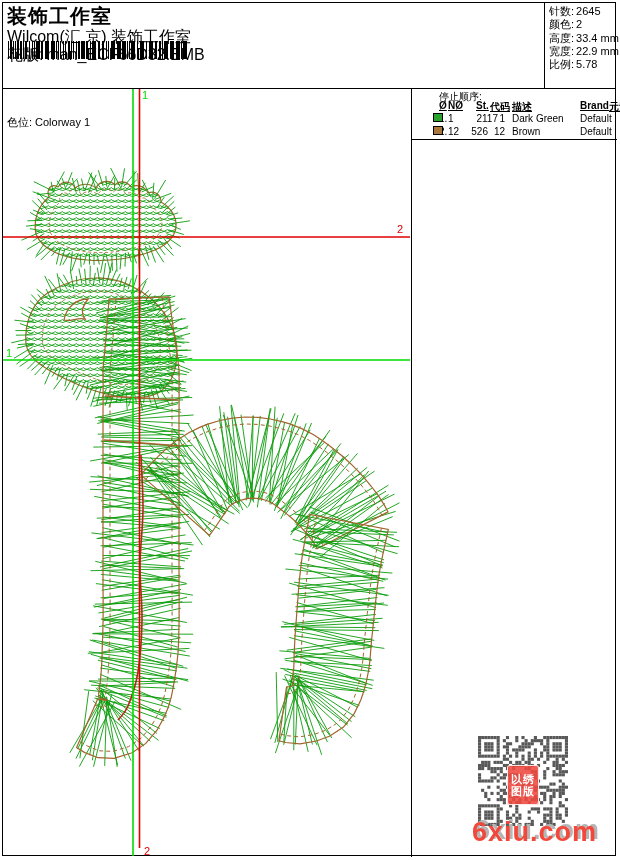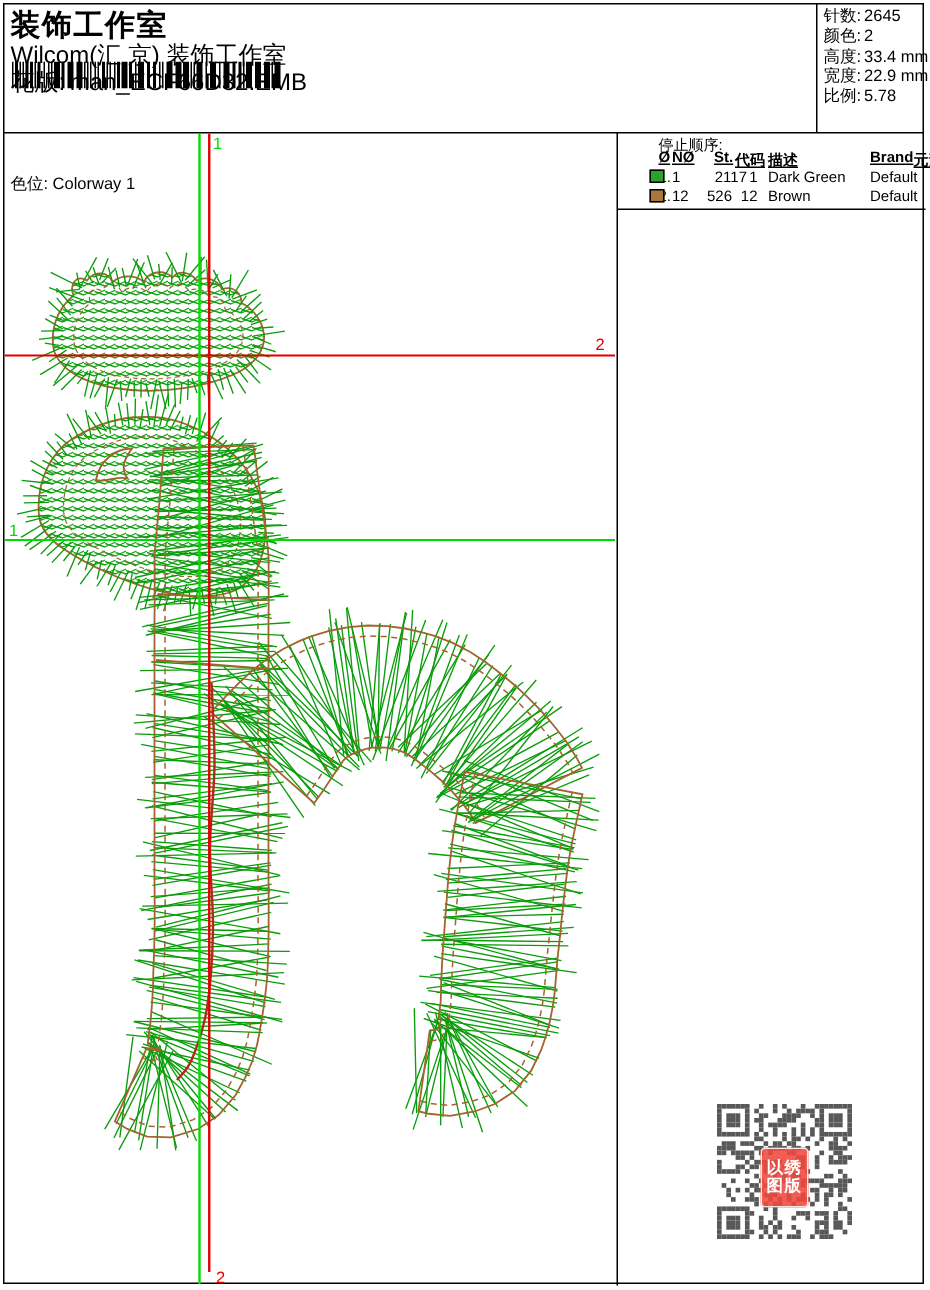--- a/index.html
+++ b/index.html
@@ -1091,13 +1091,14 @@
         <rect x="62.07" y="86.90" width="3.10" height="3.10" fill="#585858"></rect>
         <rect x="68.28" y="86.90" width="3.10" height="3.10" fill="#585858"></rect>
         <rect x="71.38" y="86.90" width="3.10" height="3.10" fill="#585858"></rect>
         <rect x="74.48" y="86.90" width="3.10" height="3.10" fill="#585858"></rect>
       </svg>
     <div class="qr-stamp">
       <div>以绣</div>
       <div>图版</div>
     </div>
   </div>
+  <div class="site">6xiu.com</div>
 </div>
 
 </body></html>

